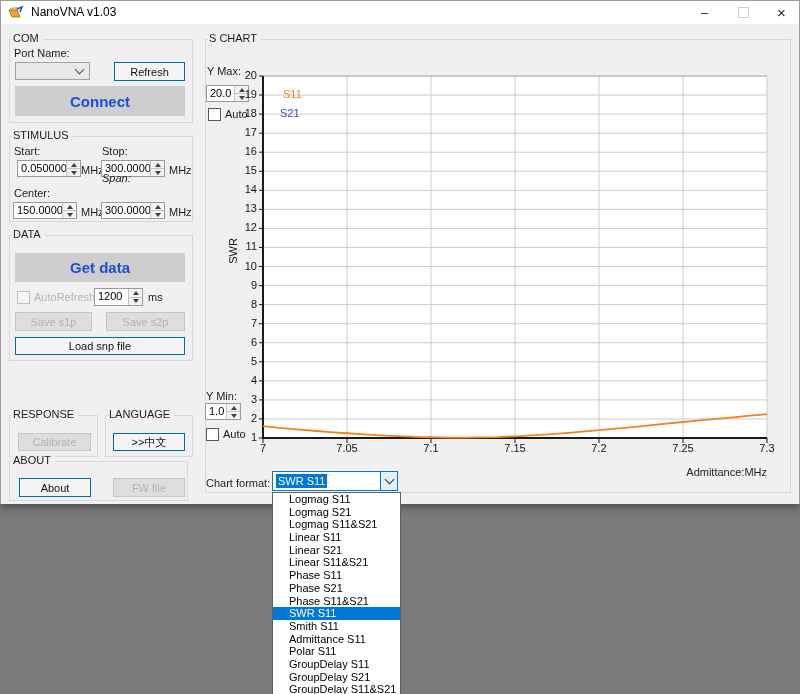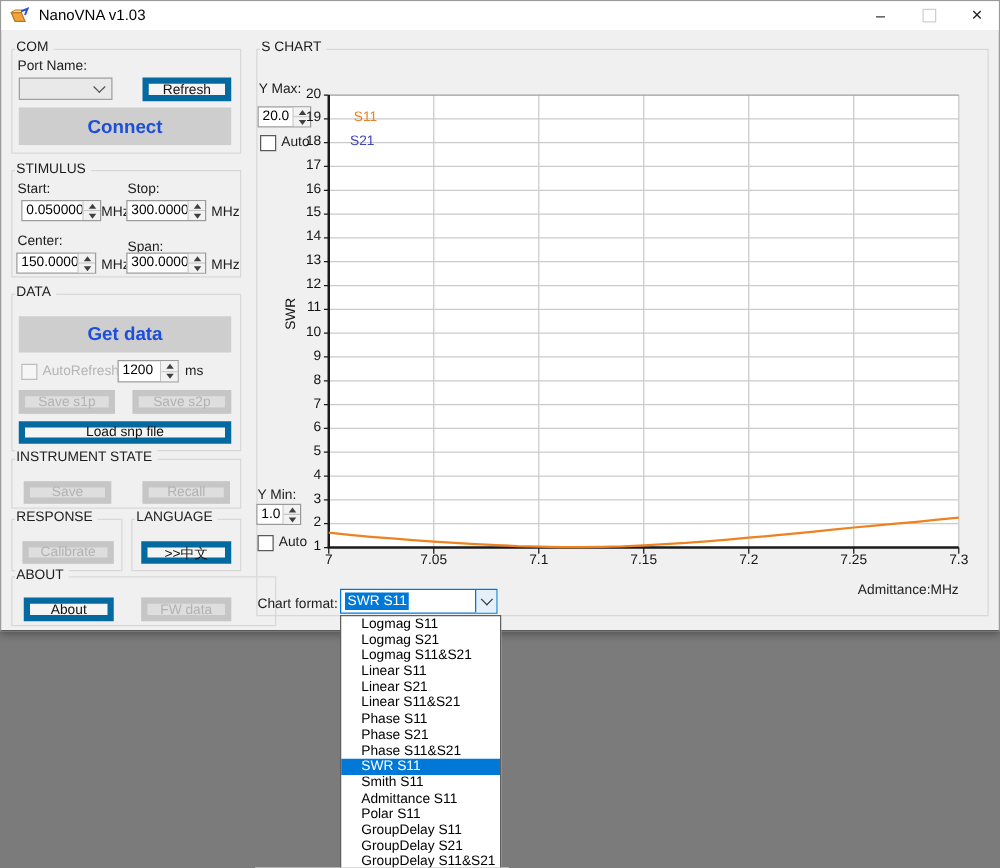--- a/index.html
+++ b/index.html
@@ -23,21 +23,21 @@
   #btn-min{left:684px;width:39px;}
   #btn-max{left:723px;width:39px;}
   #btn-close{left:762px;width:37px;font-size:15px;}
   #max-shape{width:9px;height:9px;border:1px solid #cfcfcf;}
   
   .groupbox{position:absolute;border:1px solid #d8d8d8;box-sizing:border-box;}
   .grouptitle{position:absolute;top:-8px;left:2px;background:#f0f0f0;padding:0 4px 0 1px;font-size:11px;color:#1c1c1c;white-space:nowrap;}
   .lbl{position:absolute;font-size:11px;color:#1c1c1c;white-space:nowrap;}
   .lbl.dis{color:#b4b4b4;}
   
-  .btn{position:absolute;background:#f5f5f5;border:5px solid #0369a1;font-size:11px;color:#111;
+  .btn{position:absolute;background:#f5f5f5;border:1px solid #0369a1;font-size:11px;color:#111;
        display:flex;align-items:center;justify-content:center;box-sizing:border-box;white-space:nowrap;}
   .btn.dis{background:#dedede;border-color:#c6c6c6;color:#b2b2b2;}
   .bigbtn{position:absolute;background:#cecece;border:none;color:#1d4ed8;font-size:15px;font-weight:600;
        display:flex;align-items:center;justify-content:center;box-sizing:border-box;}
   
   .numbox{position:absolute;background:#fff;border:1px solid #9a9a9a;box-sizing:border-box;display:flex;}
   .numval{flex:1;font-size:11px;color:#000;padding:1px 1px 0 3px;overflow:hidden;white-space:nowrap;}
   .spin{width:13px;display:flex;flex-direction:column;border-left:1px solid #c4c4c4;}
   .spinbtn{flex:1;background:#f2f2f2;display:flex;align-items:center;justify-content:center;}
   .spinbtn.up{border-bottom:1px solid #c4c4c4;}
@@ -138,21 +138,21 @@
       <span class="spin">
           <span class="spinbtn up">
             <span class="tri-up"></span>
           </span>
           <span class="spinbtn">
             <span class="tri-down"></span>
           </span>
         </span>
     </div>
     <span class="lbl" style="left:71px;top:69px;">MHz</span>
-    <span class="lbl" style="left:92px;top:55px;">Span:</span>
+    <span class="lbl" style="left:92px;top:35px;font-style:italic;">Span:</span>
     <div class="numbox" style="left:91px;top:65px;width:64px;height:17px;">
       <span class="numval">300.000000</span>
       <span class="spin">
           <span class="spinbtn up">
             <span class="tri-up"></span>
           </span>
           <span class="spinbtn">
             <span class="tri-down"></span>
           </span>
         </span>
@@ -183,51 +183,42 @@
         <span>Save s1p</span>
       </div>
     <div class="btn dis" style="left:96px;top:76px;width:79px;height:19px;">
         <span>Save s2p</span>
       </div>
     <div class="btn" style="left:5px;top:101px;width:170px;height:18px;">
         <span>Load snp file</span>
       </div>
   </div>
 
-  <div class="groupbox" style="left:8px;top:366px;width:184px;height:40px;">
-    <span class="grouptitle">INSTRUMENT STATE</span>
-    <div class="btn dis" style="left:9px;top:17px;width:70px;height:18px;">
-        <span>Save</span>
-      </div>
-    <div class="btn dis" style="left:104px;top:17px;width:70px;height:18px;">
-        <span>Recall</span>
-      </div>
-  </div>
 
   <div class="groupbox" style="left:8px;top:414px;width:89px;height:42px;">
     <span class="grouptitle">RESPONSE</span>
     <div class="btn dis" style="left:8px;top:17px;width:73px;height:18px;">
         <span>Calibrate</span>
       </div>
   </div>
 
   <div class="groupbox" style="left:104px;top:414px;width:88px;height:42px;">
     <span class="grouptitle">LANGUAGE</span>
     <div class="btn" style="left:7px;top:17px;width:72px;height:18px;">
         <span>&gt;&gt;中文</span>
       </div>
   </div>
 
-  <div class="groupbox" style="left:8px;top:460px;width:212px;height:40px;">
+  <div class="groupbox" style="left:8px;top:460px;width:179px;height:40px;">
     <span class="grouptitle">ABOUT</span>
     <div class="btn" style="left:9px;top:16px;width:72px;height:19px;">
         <span>About</span>
       </div>
     <div class="btn dis" style="left:103px;top:16px;width:72px;height:19px;">
-        <span>FW data</span>
+        <span>FW file</span>
       </div>
   </div>
 
   <div class="groupbox" style="left:204px;top:38px;width:586px;height:454px;">
     <span class="grouptitle">S CHART</span>
   </div>
 
   <span class="lbl" style="left:206px;top:64px;">Y Max:</span>
   <div class="numbox" style="left:205px;top:84px;width:43px;height:17px;">
     <span class="numval">20.0</span>

